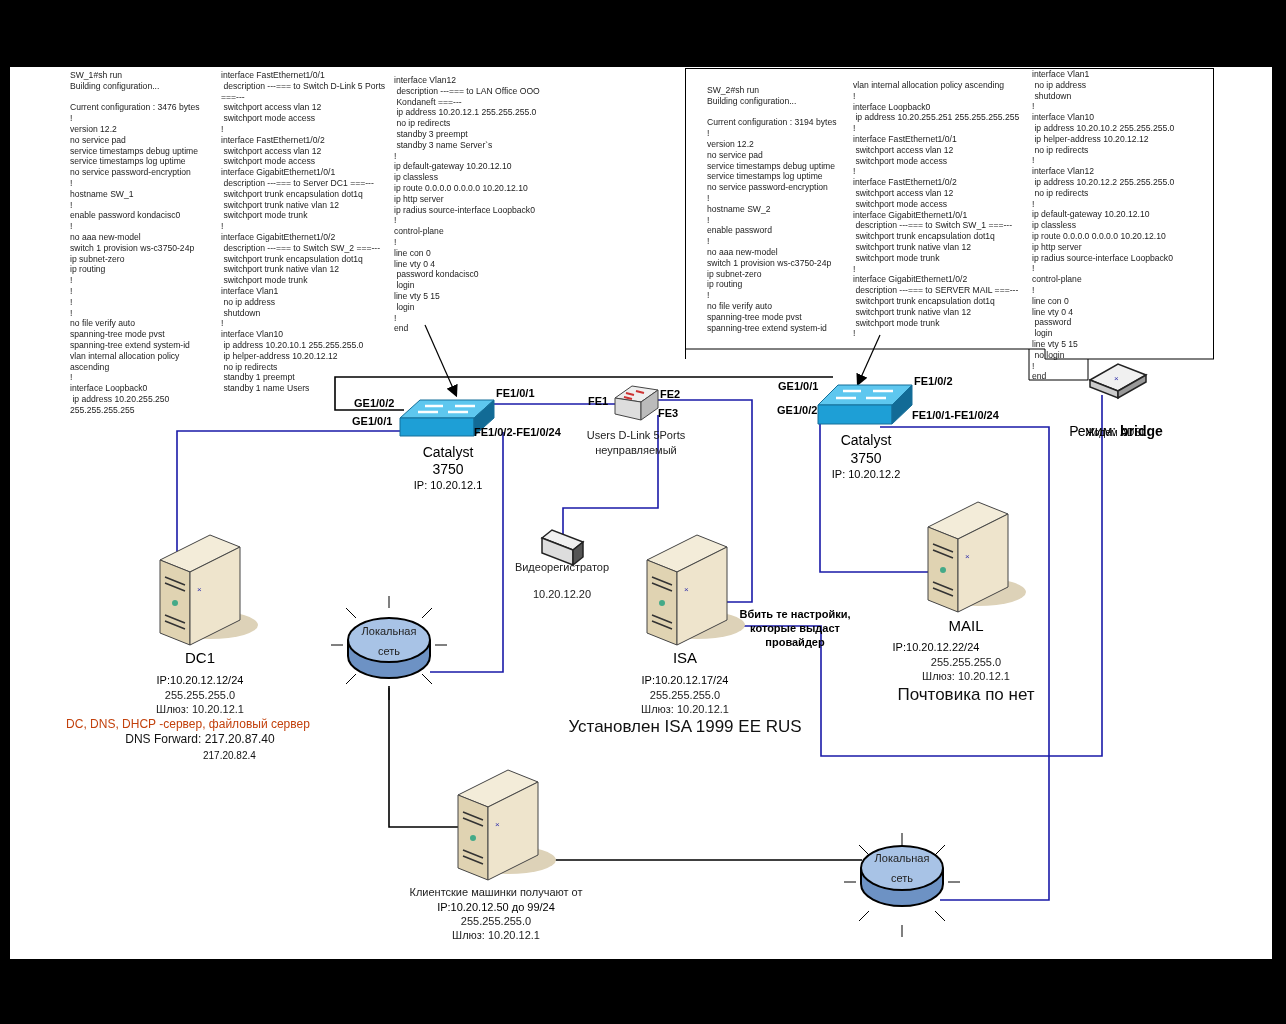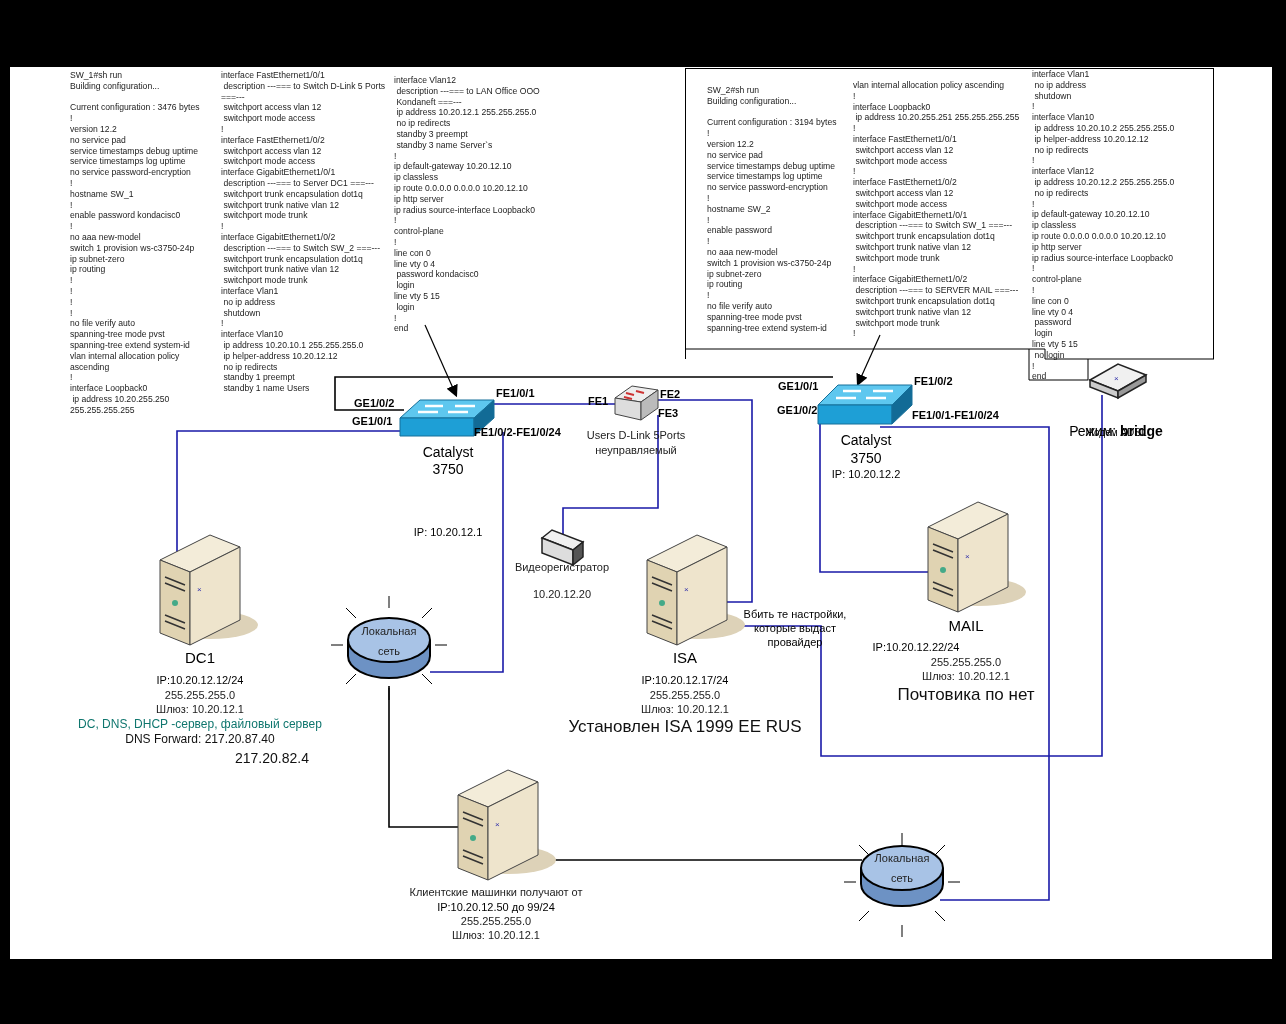--- a/index.html
+++ b/index.html
@@ -302,21 +302,21 @@
     <ellipse cx="902" cy="868" rx="41" ry="22" fill="#a8c3e6" stroke="#000" stroke-width="2"></ellipse>
   </g>
 </svg>
 
 <div class="lbl port" style="left:354px;top:397px;">GE1/0/2</div>
 <div class="lbl port" style="left:352px;top:415px;">GE1/0/1</div>
 <div class="lbl port" style="left:496px;top:387px;">FE1/0/1</div>
 <div class="lbl port" style="left:474px;top:426px;">FE1/0/2-FE1/0/24</div>
 <div class="lbl center" style="left:398px;top:444px;width:100px;font-size:14px;">Catalyst</div>
 <div class="lbl center" style="left:398px;top:461px;width:100px;font-size:14px;">3750</div>
-<div class="lbl center ip" style="left:380px;top:479px;width:136px;margin-top:47px;">IP: 10.20.12.1</div>
+<div class="lbl center ip" style="left:380px;top:479px;width:136px;">IP: 10.20.12.1</div>
 
 <div class="lbl port" style="left:588px;top:395px;">FE1</div>
 <div class="lbl port" style="left:660px;top:388px;">FE2</div>
 <div class="lbl port" style="left:658px;top:407px;">FE3</div>
 <div class="lbl center sub" style="left:566px;top:429px;width:140px;">Users D-Link 5Ports</div>
 <div class="lbl center sub" style="left:566px;top:444px;width:140px;">неуправляемый</div>
 
 <div class="lbl port" style="left:778px;top:380px;">GE1/0/1</div>
 <div class="lbl port" style="left:777px;top:404px;">GE1/0/2</div>
 <div class="lbl port" style="left:914px;top:375px;">FE1/0/2</div>
@@ -333,35 +333,35 @@
 
 <div class="lbl center" style="left:349px;top:625px;width:80px;font-size:11px;color:#222;">Локальная</div>
 <div class="lbl center" style="left:349px;top:645px;width:80px;font-size:11px;color:#222;">сеть</div>
 <div class="lbl center" style="left:862px;top:852px;width:80px;font-size:11px;color:#222;">Локальная</div>
 <div class="lbl center" style="left:862px;top:872px;width:80px;font-size:11px;color:#222;">сеть</div>
 
 <div class="lbl center big" style="left:120px;top:649px;width:160px;">DC1</div>
 <div class="lbl center ip" style="left:120px;top:674px;width:160px;">IP:10.20.12.12/24</div>
 <div class="lbl center sub" style="left:120px;top:689px;width:160px;">255.255.255.0</div>
 <div class="lbl center sub" style="left:120px;top:703px;width:160px;">Шлюз: 10.20.12.1</div>
-<div class="lbl center" style="left:60px;top:717px;width:280px;font-size:12px;color:#0f766e;">DC, DNS, DHCP -сервер, файловый сервер</div>
+<div class="lbl center" style="left:48px;top:717px;width:280px;font-size:12px;color:#c2410c;">DC, DNS, DHCP -сервер, файловый сервер</div>
 <div class="lbl center" style="left:80px;top:732px;width:240px;font-size:12px;color:#111;">DNS Forward: 217.20.87.40</div>
-<div class="lbl" style="left:203px;top:750px;font-size:14px;color:#111;margin-left:32px;">217.20.82.4</div>
+<div class="lbl" style="left:203px;top:750px;font-size:10px;color:#111;">217.20.82.4</div>
 
 <div class="lbl center big" style="left:605px;top:649px;width:160px;">ISA</div>
 <div class="lbl center ip" style="left:605px;top:674px;width:160px;">IP:10.20.12.17/24</div>
 <div class="lbl center sub" style="left:605px;top:689px;width:160px;">255.255.255.0</div>
 <div class="lbl center sub" style="left:605px;top:703px;width:160px;">Шлюз: 10.20.12.1</div>
 <div class="lbl center" style="left:545px;top:717px;width:280px;font-size:17px;color:#111;">Установлен ISA 1999 EE RUS</div>
-<div class="lbl center" style="left:725px;top:607px;width:140px;font-size:11px;font-weight:normal;line-height:14px;white-space:pre;">Вбить те настройки,
+<div class="lbl center" style="left:725px;top:607px;width:140px;font-size:11px;font-weight:bold;line-height:14px;white-space:pre;">Вбить те настройки,
 которые выдаст
 провайдер</div>
 
 <div class="lbl center big" style="left:886px;top:617px;width:160px;">MAIL</div>
-<div class="lbl center ip" style="left:836px;top:641px;width:160px;">IP:10.20.12.22/24</div>
+<div class="lbl center ip" style="left:856px;top:641px;width:160px;">IP:10.20.12.22/24</div>
 <div class="lbl center sub" style="left:886px;top:656px;width:160px;">255.255.255.0</div>
 <div class="lbl center sub" style="left:886px;top:670px;width:160px;">Шлюз: 10.20.12.1</div>
 <div class="lbl center" style="left:866px;top:685px;width:200px;font-size:17px;color:#111;">Почтовика по нет</div>
 
 <div class="lbl center sub" style="left:376px;top:886px;width:240px;">Клиентские машинки получают от</div>
 <div class="lbl center ip" style="left:376px;top:901px;width:240px;">IP:10.20.12.50 до 99/24</div>
 <div class="lbl center sub" style="left:376px;top:915px;width:240px;">255.255.255.0</div>
 <div class="lbl center sub" style="left:376px;top:929px;width:240px;">Шлюз: 10.20.12.1</div>
 
 </body></html>

